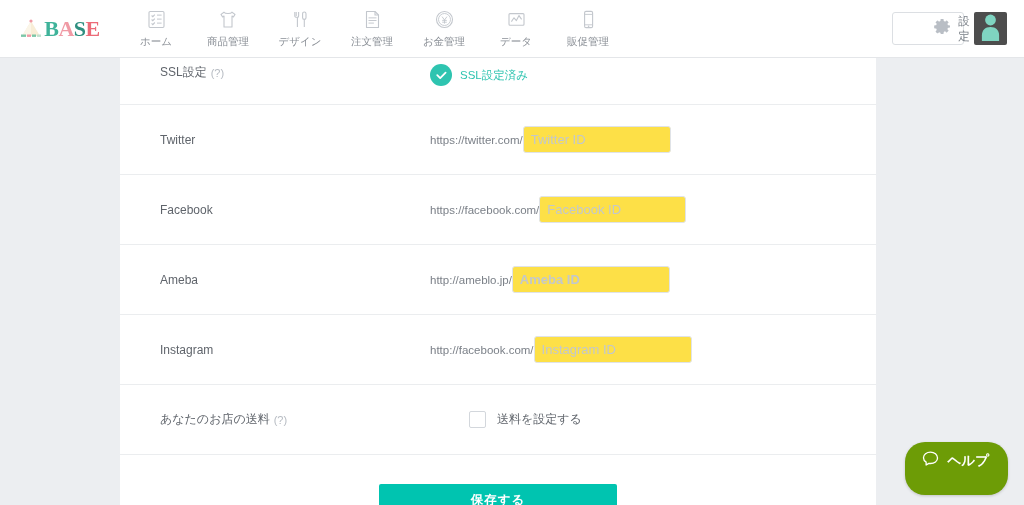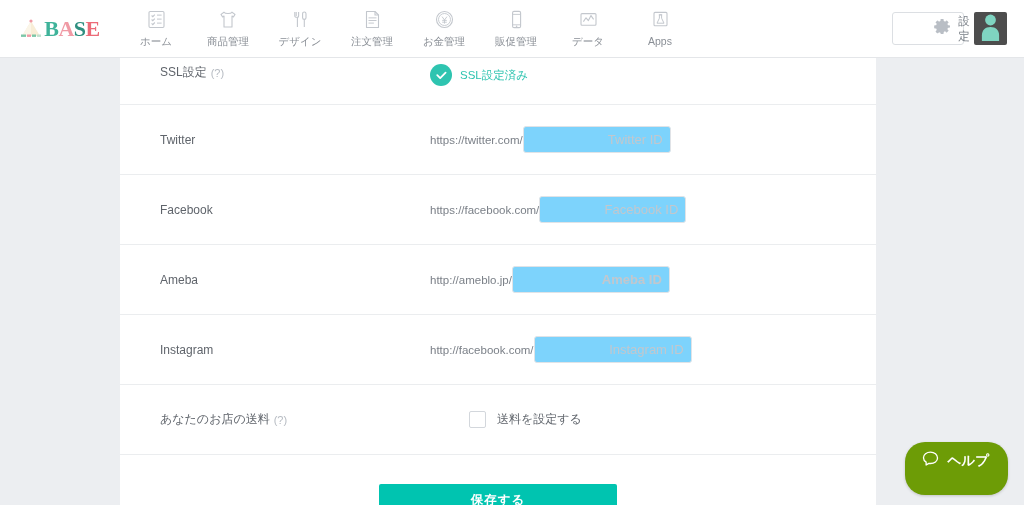--- a/index.html
+++ b/index.html
@@ -160,28 +160,27 @@
 
   .url-prefix {
     font-size: 11.5px;
     color: #7b8088;
     white-space: nowrap;
   }
   .id-input {
     height: 27px;
     border: 1px solid #e0e3e7;
     border-radius: 3px;
-    background: #7dd3fc;
+    background: #fde047;
     font-size: 13px;
     color: #4a4f56;
     padding: 0 7px;
     box-sizing: border-box;
     font-family: "Liberation Sans", "DejaVu Sans", sans-serif;
     outline: none;
-    text-align: right;
   }
   .id-input::placeholder { color: #c2c7cd; }
 
   .ssl-status {
     display: flex;
     align-items: center;
     gap: 8px;
   }
   .ssl-badge {
     width: 22px;
@@ -343,49 +342,39 @@
           <circle cx="10.5" cy="10.5" r="6" fill="none" stroke="#c3c7cd" stroke-width="0.9"></circle>
           <path d="M8 7.6 L10.5 11 L13 7.6 M8.2 11.4 H12.8 M8.2 13.2 H12.8 M10.5 11 V14.6" fill="none" stroke="#c3c7cd" stroke-width="0.9"></path>
         </svg>
       </span>
       <span class="nav-label">お金管理</span>
     </a>
 
     <a class="nav-item">
       <span class="nav-icon">
         <svg width="21" height="21" viewBox="0 0 21 21">
+          <rect x="3" y="4.6" width="15" height="11.6" rx="1" fill="none" stroke="#c3c7cd" stroke-width="1.1"></rect>
+          <path d="M5.4 12.6 L8 8.8 L10.4 11.6 L13 6.6 L15.6 10.4" fill="none" stroke="#c3c7cd" stroke-width="1.1" stroke-linejoin="round"></path>
+        </svg>
+      </span>
+      <span class="nav-label">データ</span>
+    </a>
+
+    <a class="nav-item">
+      <span class="nav-icon">
+        <svg width="21" height="21" viewBox="0 0 21 21">
           <rect x="6.6" y="2.4" width="8" height="16.2" rx="1.4" fill="none" stroke="#c3c7cd" stroke-width="1.1"></rect>
           <line x1="6.6" y1="5.4" x2="14.6" y2="5.4" stroke="#c3c7cd" stroke-width="0.9"></line>
           <line x1="6.6" y1="15.8" x2="14.6" y2="15.8" stroke="#c3c7cd" stroke-width="0.9"></line>
           <circle cx="10.6" cy="17.2" r="0.8" fill="#c3c7cd"></circle>
         </svg>
       </span>
       <span class="nav-label">販促管理</span>
     </a>
 
-    <a class="nav-item">
-      <span class="nav-icon">
-        <svg width="21" height="21" viewBox="0 0 21 21">
-          <rect x="3" y="4.6" width="15" height="11.6" rx="1" fill="none" stroke="#c3c7cd" stroke-width="1.1"></rect>
-          <path d="M5.4 12.6 L8 8.8 L10.4 11.6 L13 6.6 L15.6 10.4" fill="none" stroke="#c3c7cd" stroke-width="1.1" stroke-linejoin="round"></path>
-        </svg>
-      </span>
-      <span class="nav-label">データ</span>
-    </a>
-
-    <a class="nav-item">
-      <span class="nav-icon">
-        <svg width="21" height="21" viewBox="0 0 21 21">
-          <rect x="4" y="3.4" width="13" height="13.4" rx="1" fill="none" stroke="#c3c7cd" stroke-width="1.1"></rect>
-          <path d="M9.4 5.8 V9.2 L7 14.2 H14 L11.6 9.2 V5.8 Z" fill="none" stroke="#c3c7cd" stroke-width="1"></path>
-          <line x1="8.8" y1="5.8" x2="12.2" y2="5.8" stroke="#c3c7cd" stroke-width="1"></line>
-        </svg>
-      </span>
-      <span class="nav-label">Apps</span>
-    </a>
 
   </nav>
 
   <div class="header-right">
     <div class="settings-btn">
       <span>
         <svg width="17" height="17" viewBox="0 0 20 20">
           <path fill="#b9bec5" d="M10 6.4a3.6 3.6 0 100 7.2 3.6 3.6 0 000-7.2zm0 5.4a1.8 1.8 0 110-3.6 1.8 1.8 0 010 3.6z"></path>
           <path fill="#b9bec5" d="M18 8.6h-1.6a6.7 6.7 0 00-.7-1.7l1.1-1.1a.8.8 0 000-1.2l-1.4-1.4a.8.8 0 00-1.2 0l-1.1 1.1a6.7 6.7 0 00-1.7-.7V1.9a.8.8 0 00-.8-.8H8.4a.8.8 0 00-.8.8v1.7a6.7 6.7 0 00-1.7.7L4.8 3.2a.8.8 0 00-1.2 0L2.2 4.6a.8.8 0 000 1.2l1.1 1.1a6.7 6.7 0 00-.7 1.7H1a.8.8 0 00-.8.8v2.2c0 .4.4.8.8.8h1.6c.2.6.4 1.2.7 1.7l-1.1 1.1a.8.8 0 000 1.2l1.4 1.4c.3.3.9.3 1.2 0l1.1-1.1c.5.3 1.1.5 1.7.7V18c0 .4.4.8.8.8h2.2c.4 0 .8-.4.8-.8v-1.6c.6-.2 1.2-.4 1.7-.7l1.1 1.1c.3.3.9.3 1.2 0l1.4-1.4a.8.8 0 000-1.2l-1.1-1.1c.3-.5.5-1.1.7-1.7H18c.4 0 .8-.4.8-.8V9.4a.8.8 0 00-.8-.8z"></path>
         </svg>

